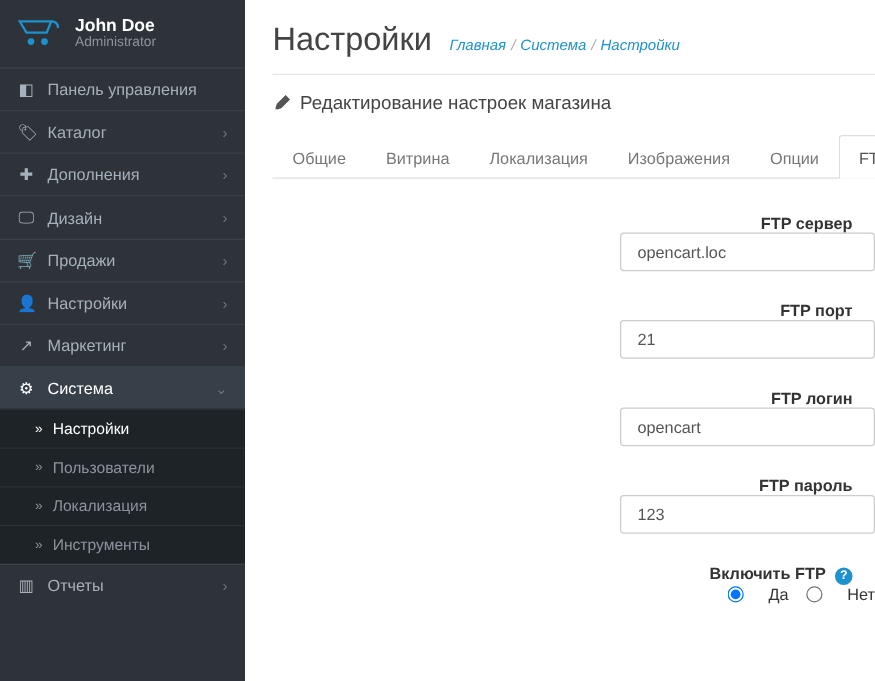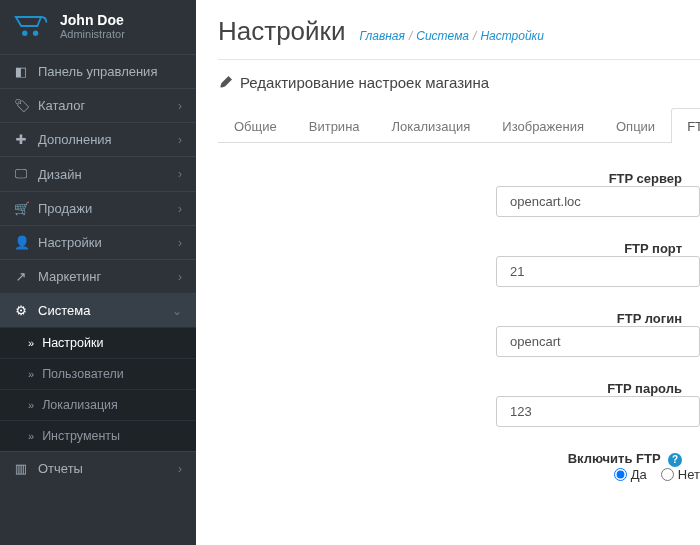--- a/index.html
+++ b/index.html
@@ -36,21 +36,21 @@
   .tab { padding: 10px 15px 9px 15px; font-size: 13px; color: #777; cursor: pointer; border: 1px solid transparent; border-bottom: none; position: relative; top: 1px; }
   .tab.active { color: #555; border-color: #ddd; background: #fff; border-radius: 3px 3px 0 0; }
   .form { padding: 16px 0 0 0; }
   .row { display: flex; align-items: flex-end; padding: 12px 0; flex-direction: column; }
   .lbl { width: 160px; text-align: right; padding-right: 18px; font-size: 13px; font-weight: 600; color: #333; }
   .lbl .info { display: inline-block; width: 14px; height: 14px; border-radius: 50%; background: #1e91cf; color: #fff; font-size: 10px; line-height: 14px; text-align: center; font-weight: 700; margin-left: 4px; }
   .ctrl { flex: 1; }
   .ctrl input[type=text] { width: 100%; max-width: 340px; padding: 7px 13px; border: 1px solid #ccc; border-radius: 3px; font-size: 13px; color: #555; }
   .ctrl input[type=text]::placeholder { color: #aaa; }
   .radio-group { display: flex; gap: 14px; align-items: center; font-size: 13px; }
-  .radio-group label { display: flex; align-items: center; gap: 4px; cursor: pointer; }
+  .radio-group label { display: flex; align-items: center; gap: 20px; cursor: pointer; }
 </style>
 </head>
 <body>
 
 <div class="layout">
   <aside class="sidebar">
     <div class="side-user">
       <svg class="cart-logo" viewBox="0 0 40 28">
         <path d="M2 4 L30 4 L26 14 L8 14 Z" fill="none" stroke="#1e91cf" stroke-width="2"></path>
         <circle cx="12" cy="22" r="3" fill="#1e91cf"></circle>

